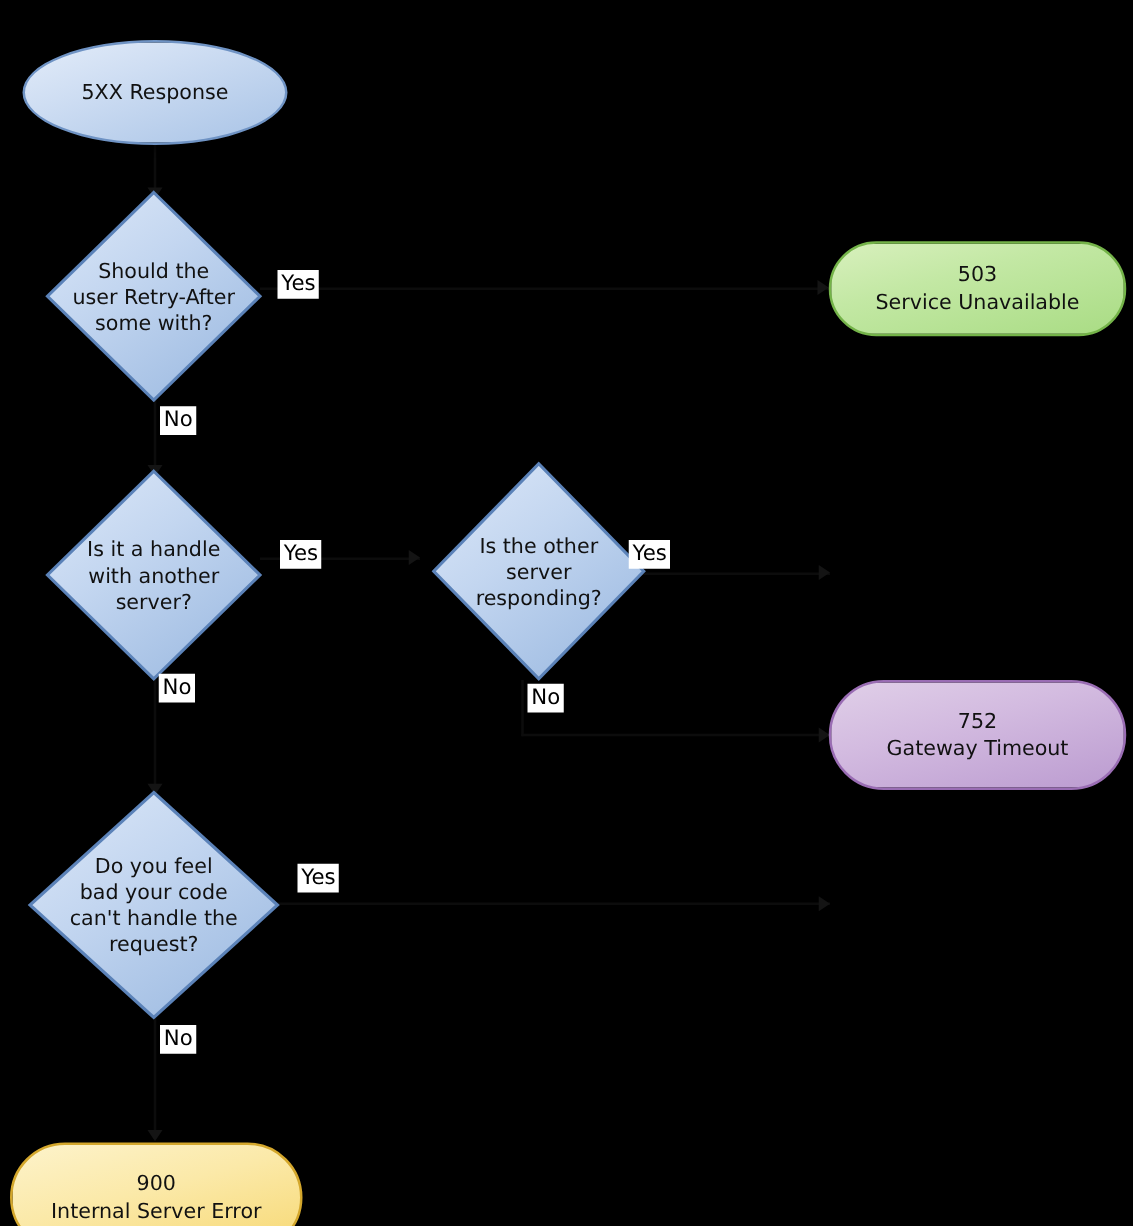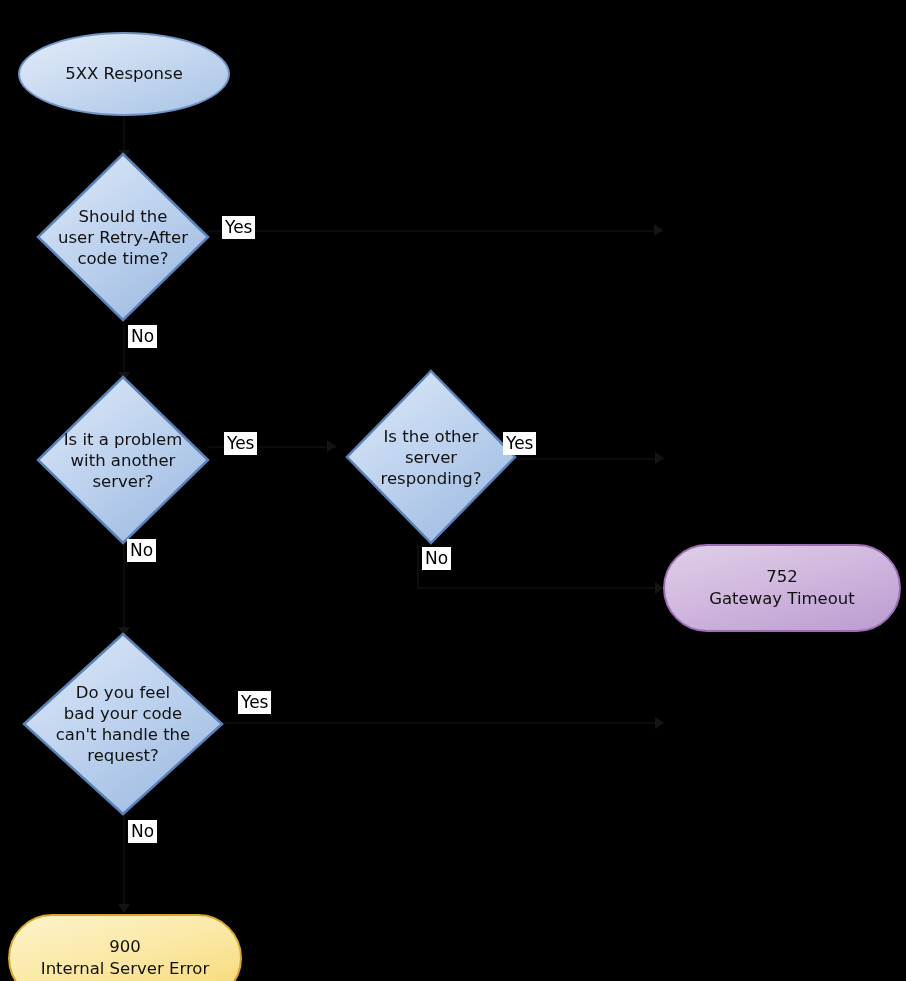--- a/index.html
+++ b/index.html
@@ -168,39 +168,39 @@
           <stop offset="0%" stop-color="#dde8f8"></stop>
           <stop offset="45%" stop-color="#c3d6f0"></stop>
           <stop offset="100%" stop-color="#9fbce2"></stop>
         </linearGradient>
       </defs>
       <polygon points="87,2 172,85 87,168 2,85" fill="url(#gdia1)" stroke="#5b82b8" stroke-width="2.5"></polygon>
     </svg>
     <div class="diamond-text">
       <span class="txt">Should the
 user Retry-After
-code time?</span>
+some with?</span>
     </div>
   </div>
   <div class="edge-label" style="left:222px; top:192px;"><span>Yes</span></div>
   <div class="edge-label" style="left:128px; top:301px;"><span>No</span></div>
 
   <div class="diamond-wrap" style="left:36px; top:351px; width:174px; height:170px;">
     <svg class="diamond-shape" viewBox="0 0 174 170" preserveAspectRatio="none">
       <defs>
         <linearGradient id="gdia2" x1="0" y1="0" x2="0.75" y2="1">
           <stop offset="0%" stop-color="#dde8f8"></stop>
           <stop offset="45%" stop-color="#c3d6f0"></stop>
           <stop offset="100%" stop-color="#9fbce2"></stop>
         </linearGradient>
       </defs>
       <polygon points="87,2 172,85 87,168 2,85" fill="url(#gdia2)" stroke="#5b82b8" stroke-width="2.5"></polygon>
     </svg>
     <div class="diamond-text">
-      <span class="txt">Is it a problem
+      <span class="txt">Is it a handle
 with another
 server?</span>
     </div>
   </div>
   <div class="edge-label" style="left:224px; top:408px;"><span>Yes</span></div>
   <div class="edge-label" style="left:127px; top:515px;"><span>No</span></div>
 
   <div class="diamond-wrap" style="left:345px; top:345px; width:172px; height:176px;">
     <svg class="diamond-shape" viewBox="0 0 172 176" preserveAspectRatio="none">
       <defs>
@@ -235,20 +235,24 @@
     <div class="diamond-text">
       <span class="txt">Do you feel
 bad your code
 can't handle the
 request?</span>
     </div>
   </div>
   <div class="edge-label" style="left:238px; top:667px;"><span>Yes</span></div>
   <div class="edge-label" style="left:128px; top:796px;"><span>No</span></div>
 
+  <div class="pill pill-green" style="left:663px; top:169px; width:238px; height:76px;">
+    <span class="txt">503
+Service Unavailable</span>
+  </div>
 
 
   <div class="pill pill-purple" style="left:663px; top:520px; width:238px; height:88px;">
     <span class="txt">752
 Gateway Timeout</span>
   </div>
 
 
   <div class="pill pill-yellow" style="left:8px; top:890px; width:234px; height:88px;">
     <span class="txt">900

